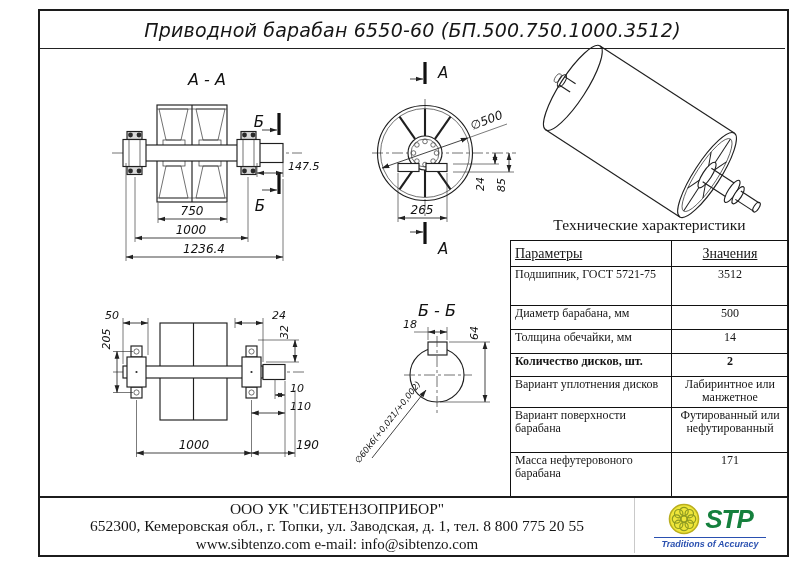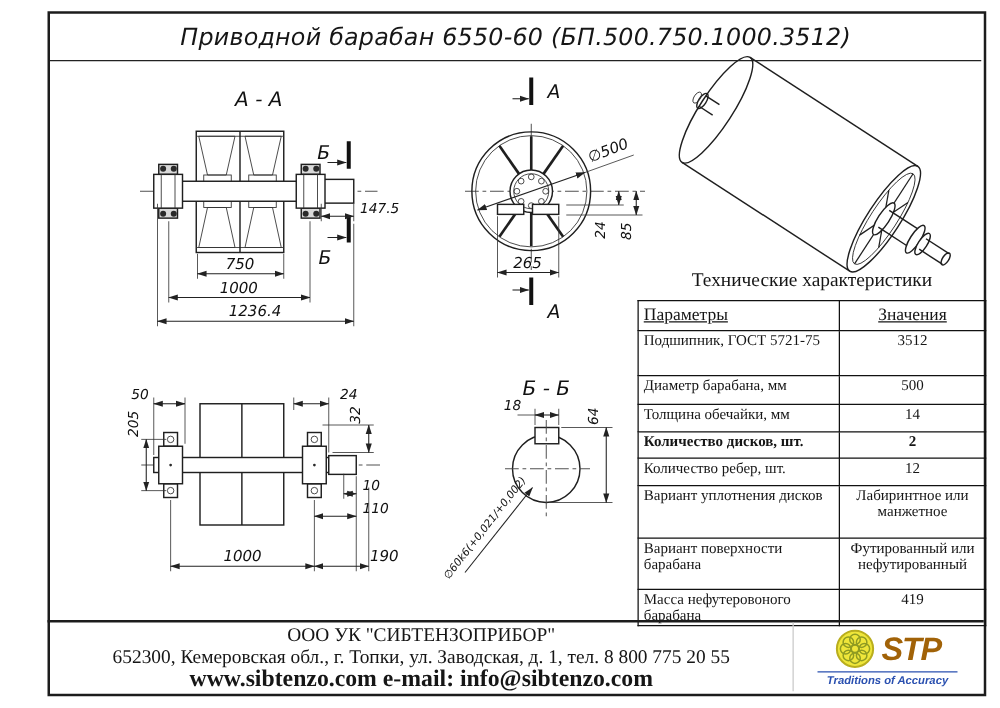--- a/index.html
+++ b/index.html
@@ -46,25 +46,25 @@
   #specs tr:nth-child(6){height:22px;}
   #specs tr:nth-child(7){height:42px;}
   #specs tr:nth-child(8){height:41px;}
   #specs tr:nth-child(9){height:26px;}
 
   
   #footer{left:40px;top:498px;width:745px;height:55px;display:flex;}
   #footer-left{flex:1;text-align:center;padding-top:2px;}
   #footer-left .l1{font-size:15.5px;line-height:17px;}
   #footer-left .l2{font-size:15.5px;line-height:18px;}
-  #footer-left .l3{font-size:19px;line-height:18px;font-weight:bold;}
+  #footer-left .l3{font-size:15px;line-height:18px;}
   #logo-box{width:150px;border-left:1px solid #c9c9c9;display:flex;flex-direction:column;
             align-items:center;justify-content:center;}
   #logo-row{display:flex;align-items:center;gap:4px;}
-  #logo-text{font:italic 900 26px "Liberation Sans",sans-serif;color:#a16207;letter-spacing:-1px;}
+  #logo-text{font:italic 900 26px "Liberation Sans",sans-serif;color:#15803d;letter-spacing:-1px;}
   #logo-tagline{border-top:1.5px solid #2a50b0;margin-top:1px;padding-top:1px;width:112px;text-align:center;
                 font:italic bold 9px "Liberation Sans",sans-serif;color:#2a50b0;}
 </style>
 </head>
 <body>
 
 <div class="abs" id="frame"></div>
 <div class="abs" id="title-bar">
   <span class="t">Приводной барабан 6550-60 (БП.500.750.1000.3512)</span>
 </div>
@@ -352,34 +352,30 @@
     </tr>
     <tr>
       <td class="p">Толщина обечайки, мм</td>
       <td class="v">14</td>
     </tr>
     <tr>
       <td class="p">Количество дисков, шт.</td>
       <td class="v">2</td>
     </tr>
     <tr>
-      <td class="p">Количество ребер, шт.</td>
-      <td class="v">12</td>
-    </tr>
-    <tr>
       <td class="p">Вариант уплотнения дисков</td>
       <td class="v">Лабиринтное или манжетное</td>
     </tr>
     <tr>
       <td class="p">Вариант поверхности барабана</td>
       <td class="v">Футированный или нефутированный</td>
     </tr>
     <tr>
       <td class="p">Масса нефутеровоного барабана</td>
-      <td class="v">419</td>
+      <td class="v">171</td>
     </tr>
   </tbody>
     </table>
 </div>
 
 <div class="abs" id="footer-line"></div>
 <div class="abs" id="footer">
   <div id="footer-left">
     <div class="l1">ООО УК "СИБТЕНЗОПРИБОР"</div>
     <div class="l2">652300, Кемеровская обл., г. Топки, ул. Заводская, д. 1, тел. 8 800 775 20 55</div>

